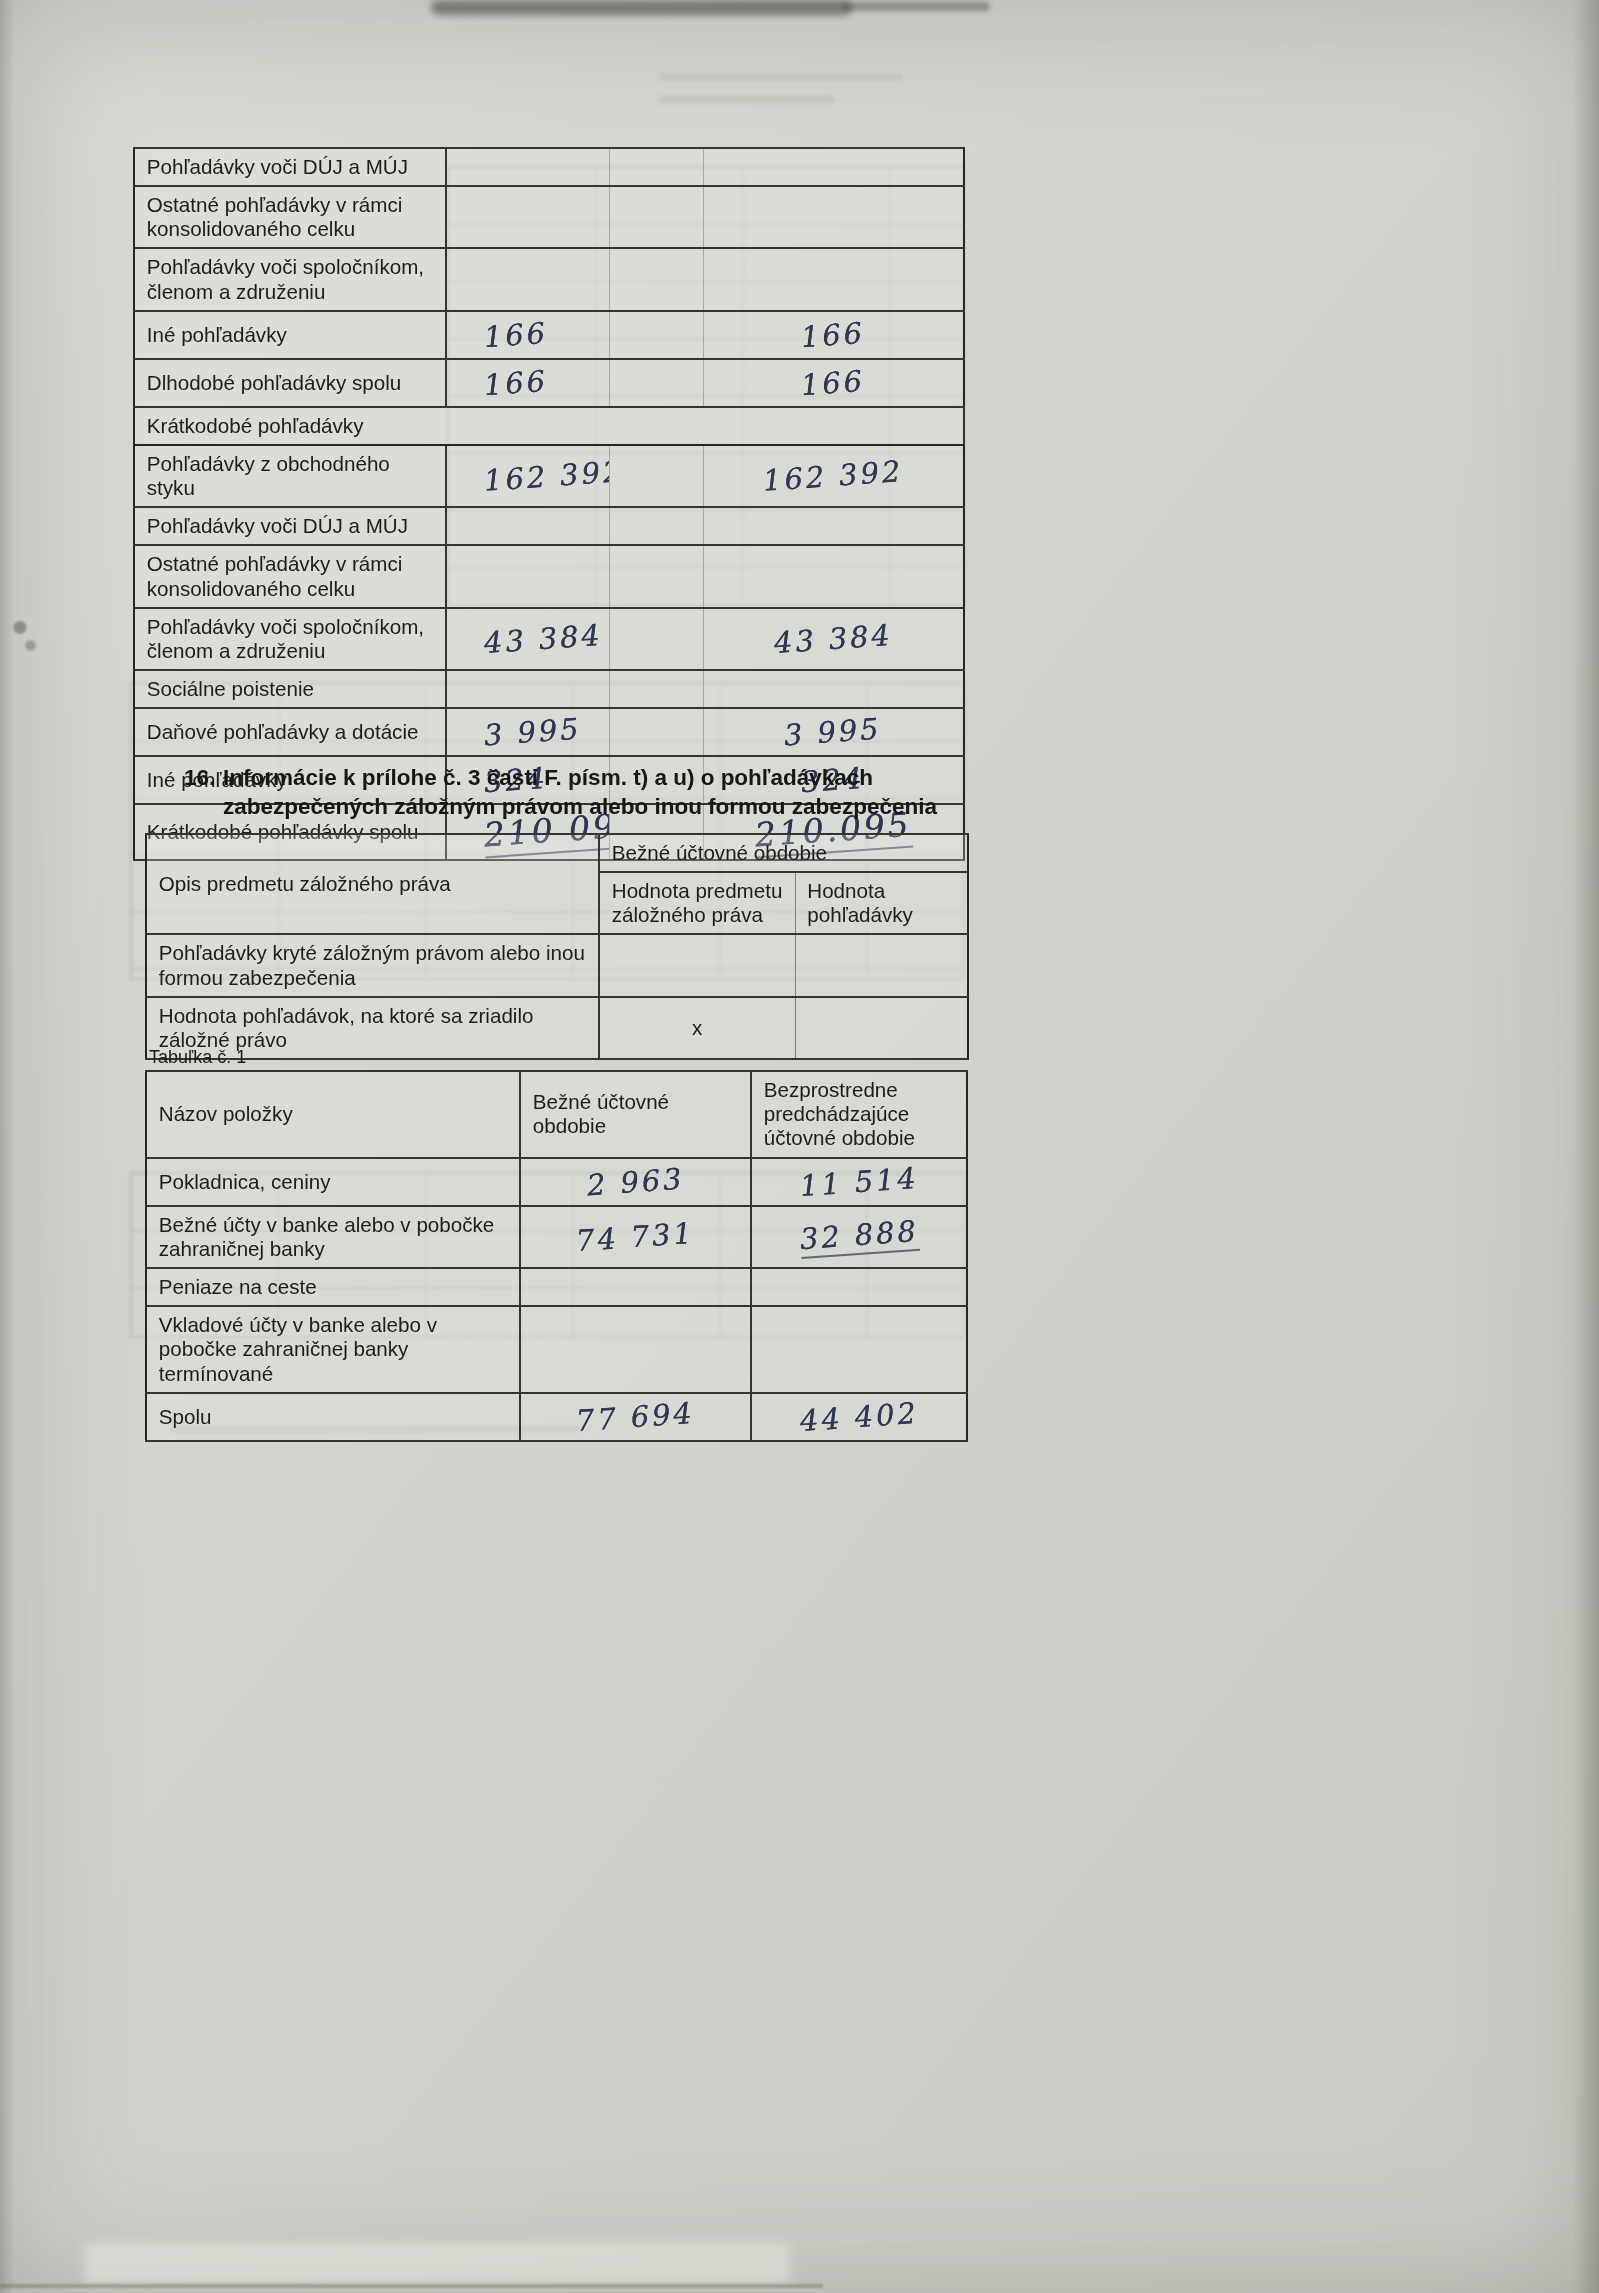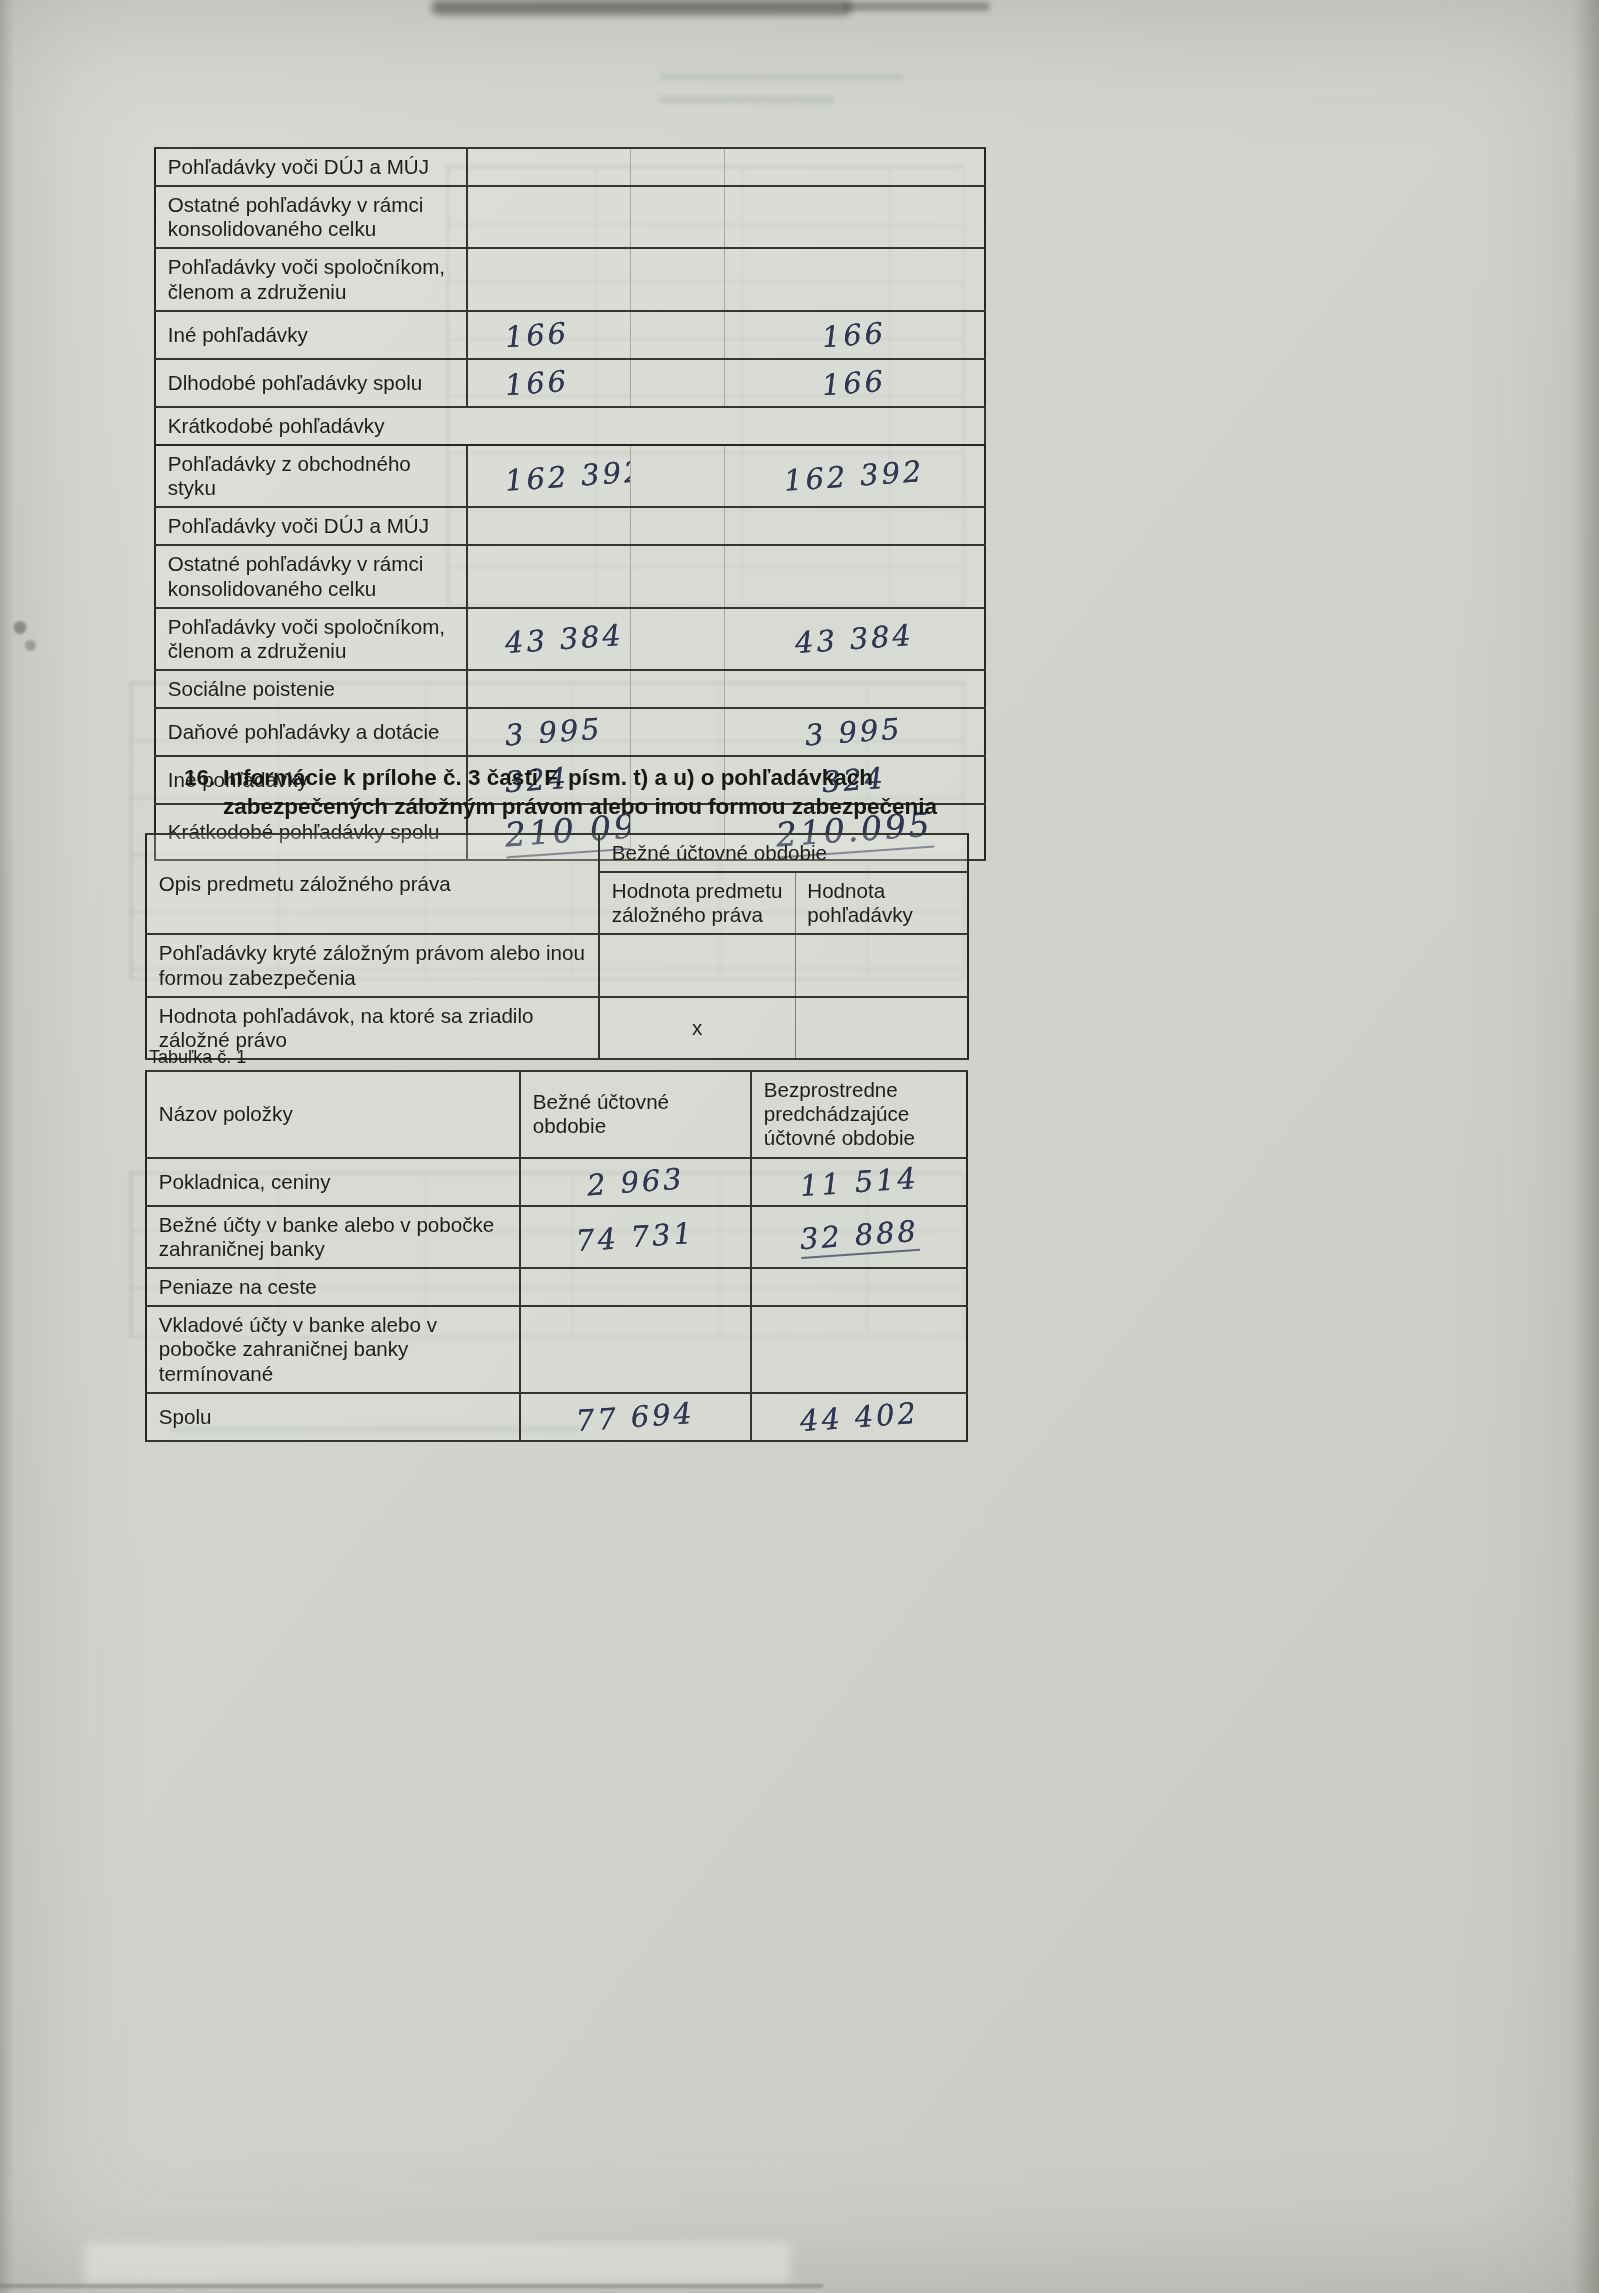--- a/index.html
+++ b/index.html
@@ -57,21 +57,21 @@
     vertical-align:middle;
     text-align:left;
     font-weight:normal;
     color:#1d1d1b;
     overflow:hidden;
   }
   table.t { border:2.9px solid #26261f; }
   .b { font-weight:bold; }
 
   
-  .t1 { left:154px; top:147px; width:829px; }
+  .t1 { left:133px; top:147px; width:829px; }
   .t1 td.lbl { border-right:2px solid #35352f; }
   .t1 td.v  { border-right:1px solid #a6ab9d; }
   .t1 td.v2 { border-right:1px solid #a6ab9d; }
   .t1 td.v3 { text-align:center; }
   .t1 tr.sect td { border-top:2.9px solid #26261f; border-bottom:2.9px solid #26261f; }
 
   
   .hw {
     font-family:"DejaVu Serif", serif;
     font-style:italic;

